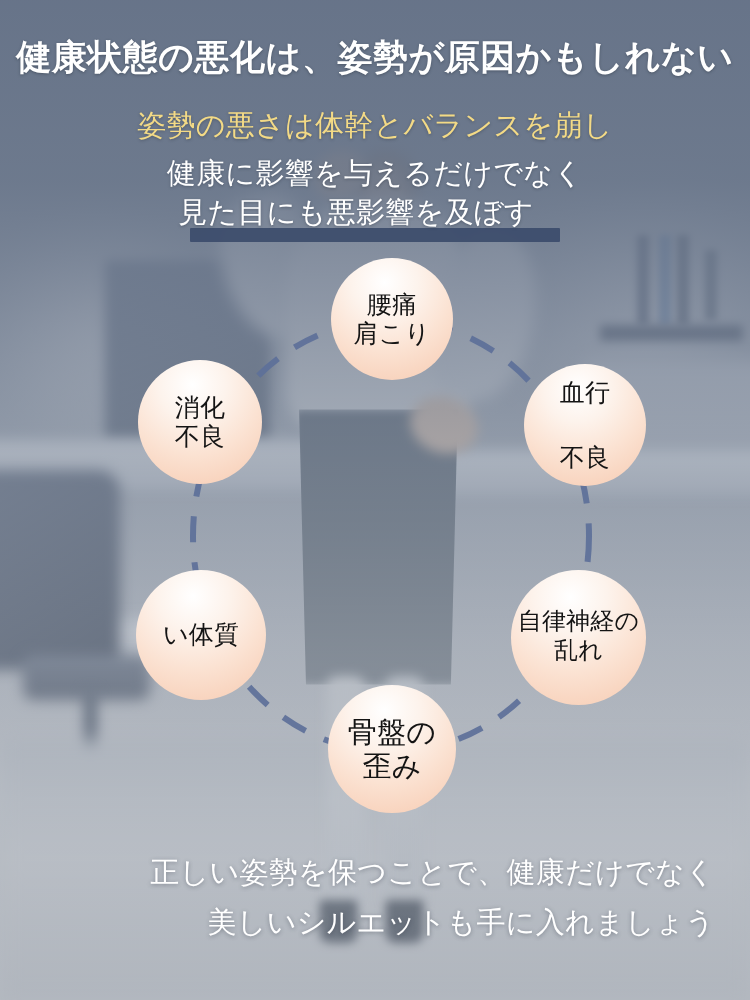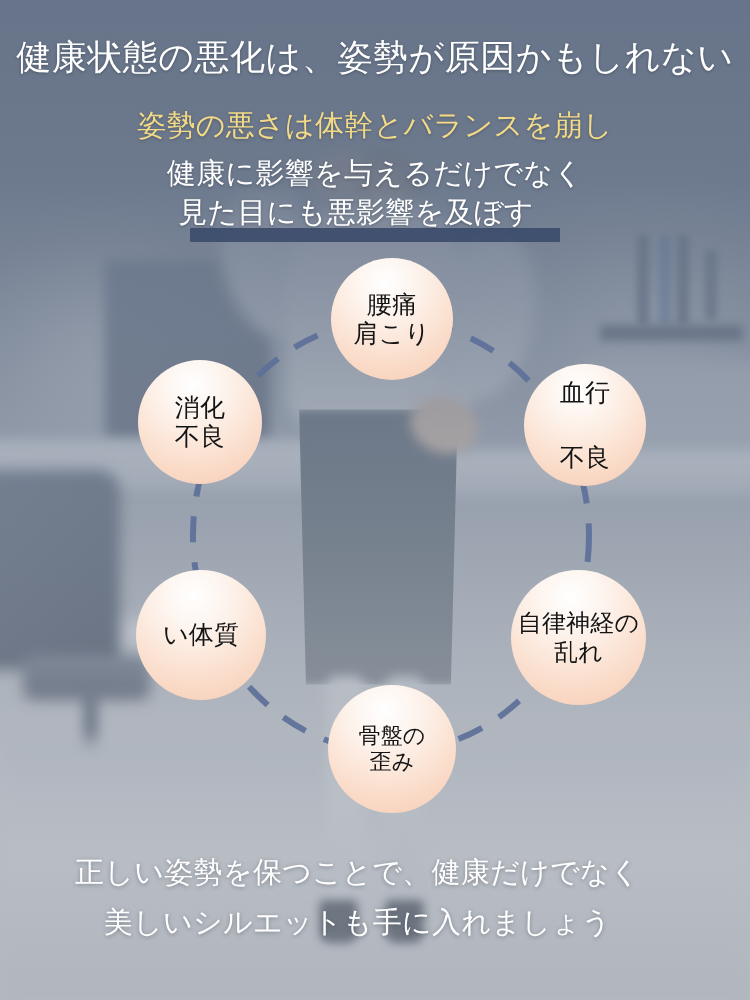--- a/index.html
+++ b/index.html
@@ -107,40 +107,40 @@
       rgba(108,120,140,.72) 30%,
       rgba(124,135,152,.52) 46%,
       rgba(146,154,166,.40) 64%,
       rgba(160,167,177,.36) 80%,
       rgba(163,169,178,.40) 100%);
   }
 
   
   .title {
     position:absolute; top:35px; left:0; width:750px; text-align:center;
-    color:#ffffff; font-size:35px; line-height:1.25; font-weight:400;
+    color:#ffffff; font-size:35px; line-height:1.25; font-weight:700;
     letter-spacing:.5px; text-shadow:0 1px 3px rgba(40,48,60,.45);
     white-space:nowrap;
   }
   .sub { position:absolute; left:0; width:750px; text-align:center;
     font-size:29px; line-height:1.0; font-weight:400; letter-spacing:.3px;
     text-shadow:0 1px 3px rgba(40,48,60,.40); white-space:nowrap; }
   .sub1 { top:111px; color:#f3da86; }
   .sub2 { top:159px; color:#ffffff; }
   .sub3-wrap { position:absolute; top:198px; left:0; width:750px; height:46px; }
   .sub3-bar {
     position:absolute; left:50%; transform:translateX(-50%);
     bottom:2px; width:370px; height:14px;
     background:#3c4c6b; opacity:.92; border-radius:1px;
   }
   .sub3 { position:absolute; left:0; top:0; width:712px; text-align:center;
     color:#ffffff; font-size:29px; line-height:1.0; letter-spacing:.3px;
     text-shadow:0 1px 3px rgba(40,48,60,.40); white-space:nowrap; }
 
-  .foot { position:absolute; left:0; width:715px; text-align:center;
+  .foot { position:absolute; left:0; width:715px; text-align:right;
     color:#ffffff; font-size:29px; line-height:1.0; font-weight:400;
     letter-spacing:.3px; text-shadow:0 1px 4px rgba(50,58,70,.45); white-space:nowrap; }
   .foot1 { top:858px; }
   .foot2 { top:908px; }
 
   
   .diagram { position:absolute; left:16px; top:240px; width:750px; height:590px;padding-left:20px; }
   .ring { position:absolute; left:0; top:0; width:750px; height:590px; }
 
   .bub {
@@ -157,23 +157,23 @@
 
   
   #b-top   { left:315px; top:18px;  width:122px; height:122px; font-size:25px; }
   
   #b-ul    { left:122px; top:120px; width:124px; height:124px; font-size:25px;align-items:center; }
   
   #b-ur    { left:508px; top:124px; width:122px; height:122px; font-size:25px;gap:36px; }
   
   #b-ll    { left:120px; top:330px; width:130px; height:130px; font-size:25px; }
   
-  #b-lr    { left:495px; top:330px; width:135px; height:135px; font-size:24px; }
-  
-  #b-bot   { left:312px; top:445px; width:128px; height:128px; font-size:22px; }
+  #b-lr    { left:495px; top:330px; width:135px; height:135px; font-size:24px;font-family:Liberation Mono, monospace; }
+  
+  #b-bot   { left:312px; top:445px; width:128px; height:128px; font-size:29px; }
 </style>
 </head>
 <body>
 
 <div id="stage">
 
   <div class="photo">
     <div class="bg-base"></div>
     <div class="win-a"></div>
     <div class="win-b"></div>

